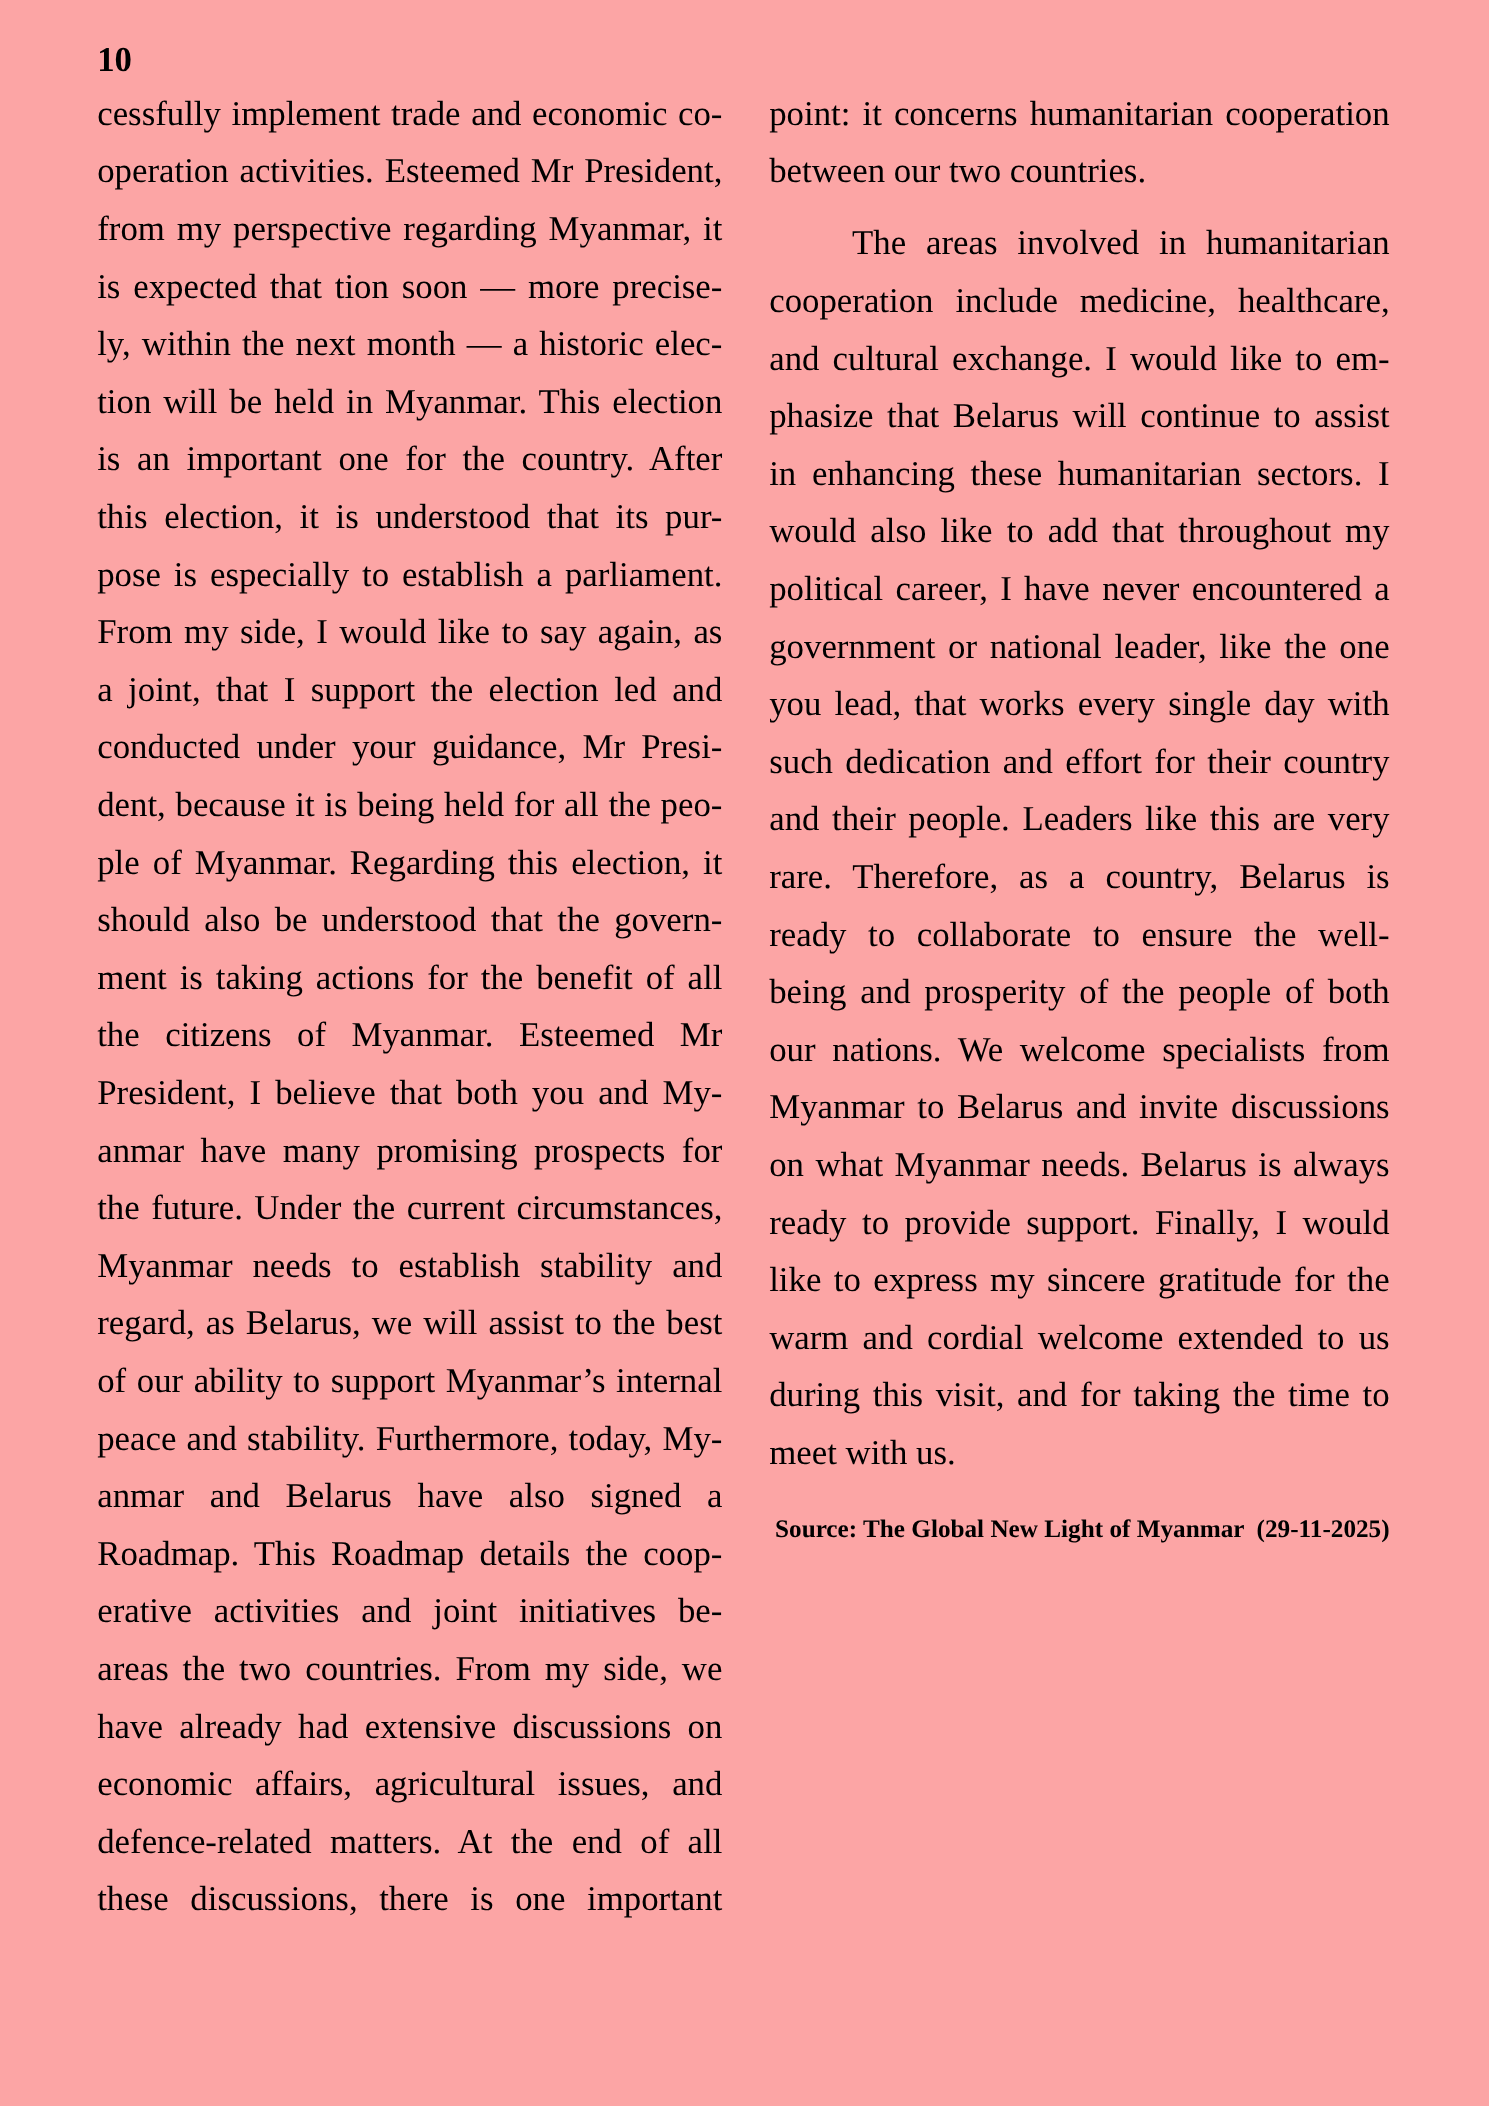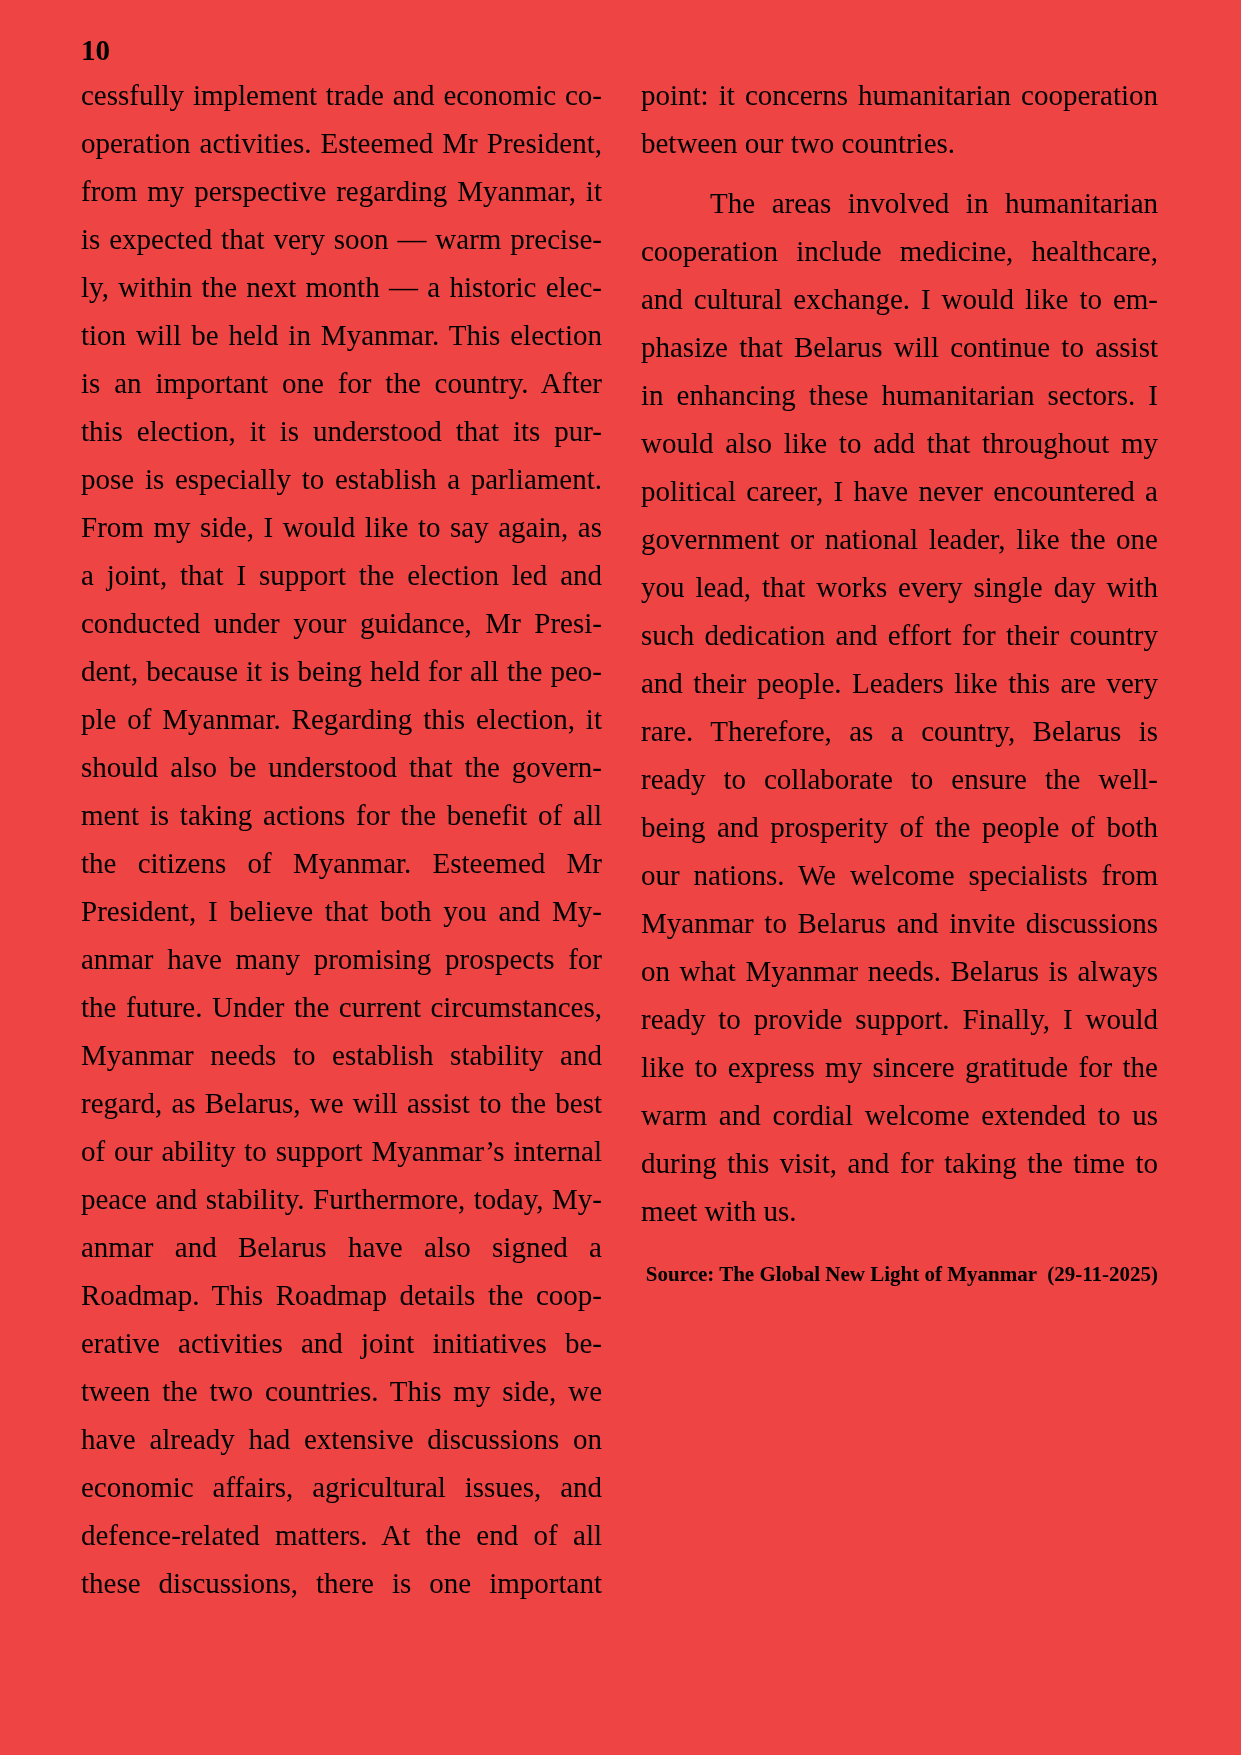--- a/index.html
+++ b/index.html
@@ -11,21 +11,21 @@
     height: 1755px;
     background: #ffffff;
     color: #000000;
     font-family: "Liberation Serif", "DejaVu Serif", serif;
     position: relative;
     overflow: hidden;
   }
   .page {
     position: absolute;
     inset: 0;
-    background: #ef4444;
+    background: #fca5a5;
   }
   .page-number {
     position: absolute;
     left: 81px;
     top: 36px;
     font-size: 29px;
     line-height: 29px;
     font-weight: bold;
   }
   .columns {
@@ -72,21 +72,21 @@
 
 <div class="page">
   <div class="page-number">10</div>
 
   <div class="columns">
     <div class="column column-left">
         <div class="paragraph">
           <div class="line">cessfully implement trade and economic co-</div>
           <div class="line">operation activities. Esteemed Mr President,</div>
           <div class="line">from my perspective regarding Myanmar, it</div>
-          <div class="line">is expected that very soon — warm precise-</div>
+          <div class="line">is expected that tion soon — more precise-</div>
           <div class="line">ly, within the next month — a historic elec-</div>
           <div class="line">tion will be held in Myanmar. This election</div>
           <div class="line">is an important one for the country. After</div>
           <div class="line">this election, it is understood that its pur-</div>
           <div class="line">pose is especially to establish a parliament.</div>
           <div class="line">From my side, I would like to say again, as</div>
           <div class="line">a joint, that I support the election led and</div>
           <div class="line">conducted under your guidance, Mr Presi-</div>
           <div class="line">dent, because it is being held for all the peo-</div>
           <div class="line">ple of Myanmar. Regarding this election, it</div>
@@ -96,21 +96,21 @@
           <div class="line">President, I believe that both you and My-</div>
           <div class="line">anmar have many promising prospects for</div>
           <div class="line">the future. Under the current circumstances,</div>
           <div class="line">Myanmar needs to establish stability and</div>
           <div class="line">regard, as Belarus, we will assist to the best</div>
           <div class="line">of our ability to support Myanmar’s internal</div>
           <div class="line">peace and stability. Furthermore, today, My-</div>
           <div class="line">anmar and Belarus have also signed a</div>
           <div class="line">Roadmap. This Roadmap details the coop-</div>
           <div class="line">erative activities and joint initiatives be-</div>
-          <div class="line">tween the two countries. This my side, we</div>
+          <div class="line">areas the two countries. From my side, we</div>
           <div class="line">have already had extensive discussions on</div>
           <div class="line">economic affairs, agricultural issues, and</div>
           <div class="line">defence-related matters. At the end of all</div>
           <div class="line">these discussions, there is one important</div>
         </div>
       </div>
     <div class="column column-right">
         <div class="paragraph">
           <div class="line">point: it concerns humanitarian cooperation</div>
           <div class="line no-justify">between our two countries.</div>

